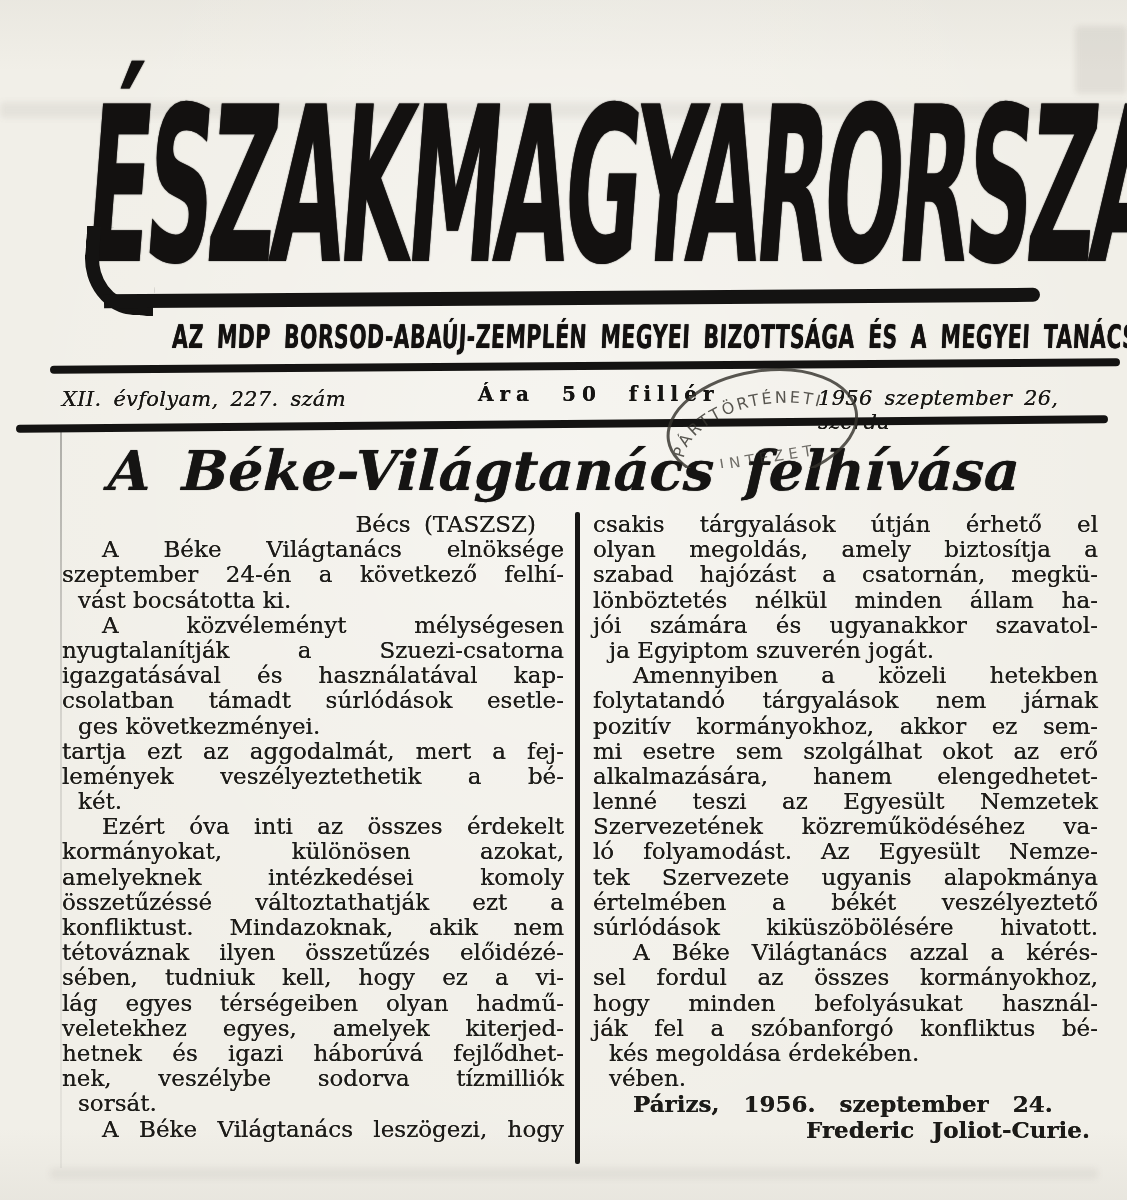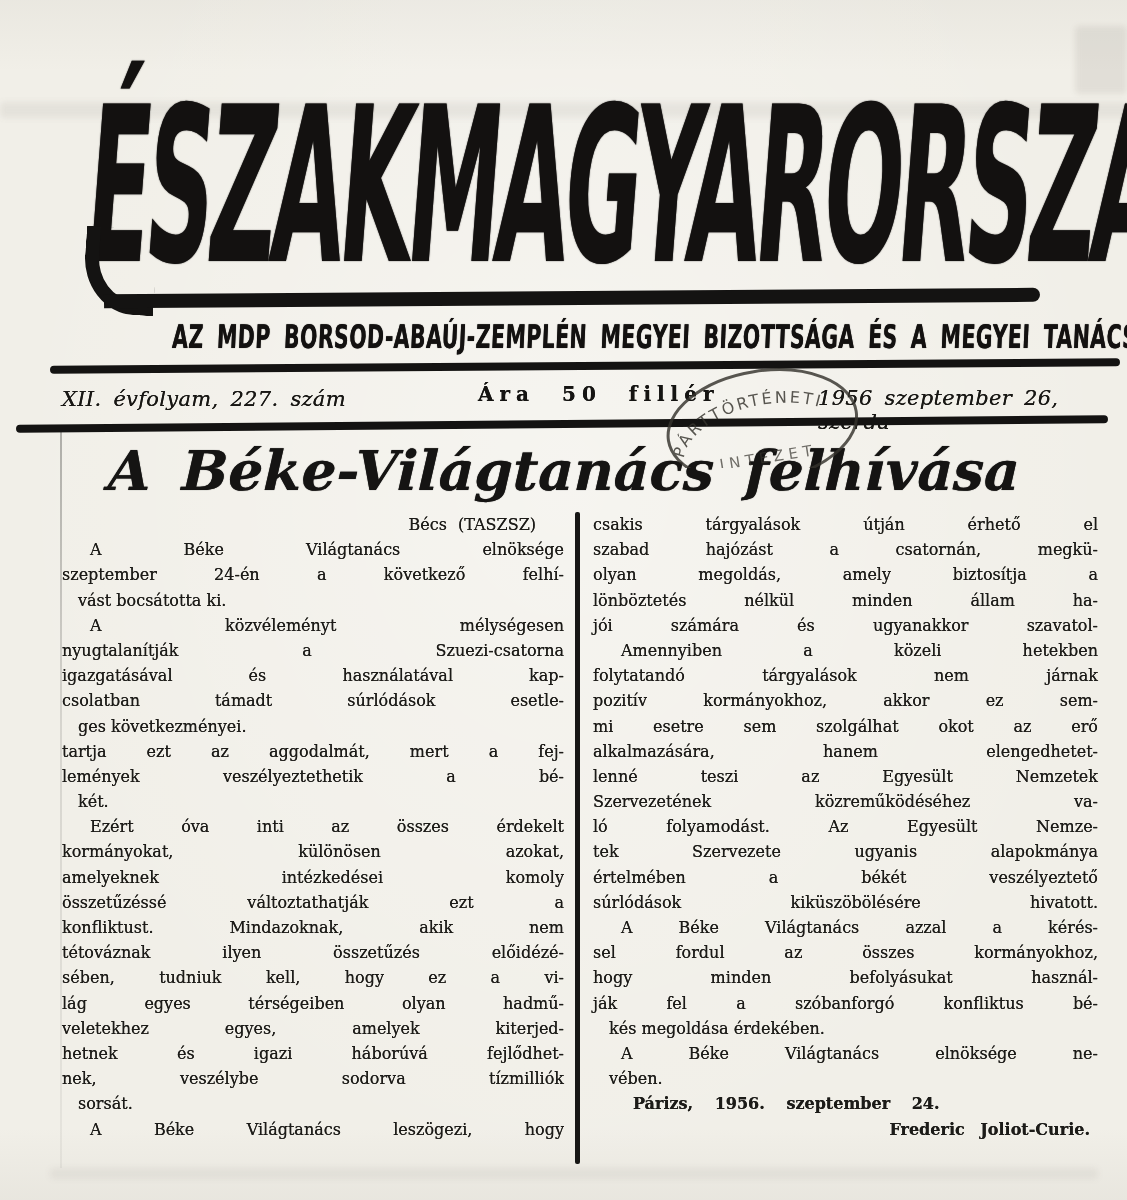--- a/index.html
+++ b/index.html
@@ -56,31 +56,31 @@
 
   
   #headline{
     left:58px; top:438px; width:1012px; text-align:center;
     font-weight:bold; font-style:italic; font-size:55px; line-height:1.2;
     letter-spacing:0px; word-spacing:12px; color:#151413;
     transform:skewX(-2deg); text-shadow:0 0 0.8px #151413;
   }
 
   
-  #article{left:62px; top:512px; width:1036px; height:660px; font-size:16px; color:#1c1b18;}
+  #article{left:62px; top:512px; width:1036px; height:660px; font-size:23px; color:#1c1b18;}
   #col-left{position:absolute; left:0; top:0; width:502px;}
   #col-divider{position:absolute; left:513px; top:0px; width:5px; height:652px; background:#171615; border-radius:2px;}
   #col-right{position:absolute; left:531px; top:0; width:505px;}
   .bodyline{
     height:25.2px; line-height:25.2px; white-space:nowrap;
     text-align:justify; text-align-last:justify;
     text-shadow:0 0 0.5px rgba(25,24,20,0.9);
   }
   .bodyline.end{text-align-last:left;padding-left:16px;}
-  .bodyline.indent{padding-left:28px;}
+  .bodyline.indent{padding-left:40px;}
   .bodyline.dateline{text-align-last:right; padding-right:28px; word-spacing:6px;}
   .bodyline.sig-date{text-align-last:left; padding-left:40px; word-spacing:16px; font-weight:bold;}
   .bodyline.signature{text-align-last:right; padding-right:8px; word-spacing:10px; font-weight:bold;}
 
   #left-margin-line{
     left:60px; top:430px; width:2px; height:738px;
     background:linear-gradient(180deg, rgba(20,20,18,0.3), rgba(20,20,18,0.12) 40%, rgba(20,20,18,0.05));
   }
 </style>
 </head>
@@ -144,40 +144,40 @@
         <div class="bodyline flush">lág egyes térségeiben olyan hadmű-</div>
         <div class="bodyline flush">veletekhez egyes, amelyek kiterjed-</div>
         <div class="bodyline flush">hetnek és igazi háborúvá fejlődhet-</div>
         <div class="bodyline flush">nek, veszélybe sodorva tízmilliók</div>
         <div class="bodyline end">sorsát.</div>
         <div class="bodyline indent">A Béke Világtanács leszögezi, hogy</div>
       </div>
     <div id="col-divider"></div>
     <div id="col-right">
         <div class="bodyline flush">csakis tárgyalások útján érhető el</div>
+        <div class="bodyline flush">olyan megoldás, amely biztosítja a</div>
         <div class="bodyline flush">szabad hajózást a csatornán, megkü-</div>
-        <div class="bodyline flush">olyan megoldás, amely biztosítja a</div>
         <div class="bodyline flush">lönböztetés nélkül minden állam ha-</div>
         <div class="bodyline flush">jói számára és ugyanakkor szavatol-</div>
+        <div class="bodyline end">ja Egyiptom szuverén jogát.</div>
         <div class="bodyline indent">Amennyiben a közeli hetekben</div>
         <div class="bodyline flush">folytatandó tárgyalások nem járnak</div>
         <div class="bodyline flush">pozitív kormányokhoz, akkor ez sem-</div>
         <div class="bodyline flush">mi esetre sem szolgálhat okot az erő</div>
         <div class="bodyline flush">alkalmazására, hanem elengedhetet-</div>
         <div class="bodyline flush">lenné teszi az Egyesült Nemzetek</div>
         <div class="bodyline flush">Szervezetének közreműködéséhez va-</div>
         <div class="bodyline flush">ló folyamodást. Az Egyesült Nemze-</div>
         <div class="bodyline flush">tek Szervezete ugyanis alapokmánya</div>
         <div class="bodyline flush">értelmében a békét veszélyeztető</div>
         <div class="bodyline flush">súrlódások kiküszöbölésére hivatott.</div>
         <div class="bodyline indent">A Béke Világtanács azzal a kérés-</div>
         <div class="bodyline flush">sel fordul az összes kormányokhoz,</div>
         <div class="bodyline flush">hogy minden befolyásukat használ-</div>
         <div class="bodyline flush">ják fel a szóbanforgó konfliktus bé-</div>
         <div class="bodyline end">kés megoldása érdekében.</div>
-        <div class="bodyline indent">A Béke Világtanács elnöksége ne-</div>
         <div class="bodyline end">vében.</div>
         <div class="bodyline sig-date">Párizs, 1956. szeptember 24.</div>
         <div class="bodyline signature">Frederic Joliot-Curie.</div>
       </div>
   </div>
 
 </div>
 
 </body></html>

